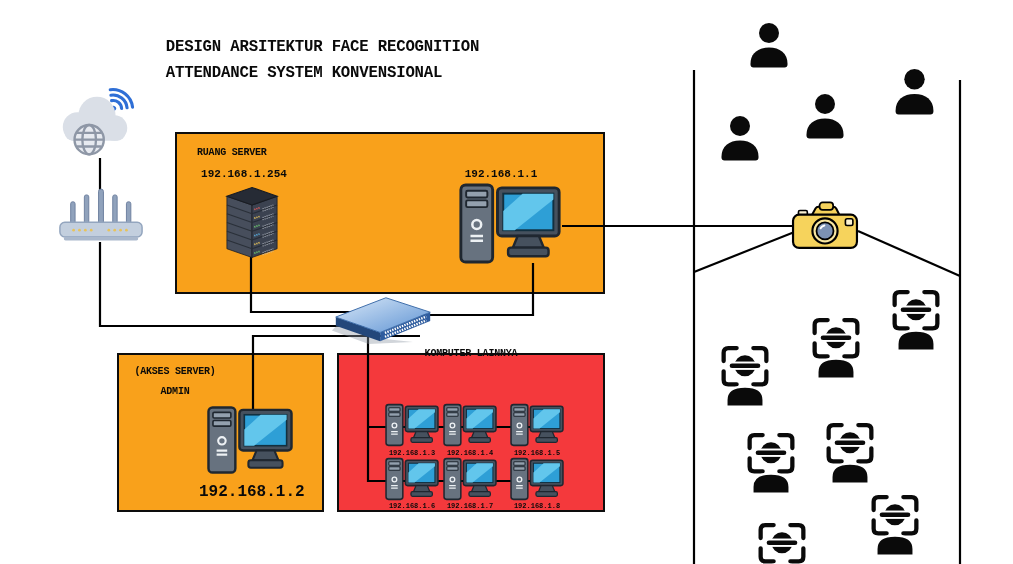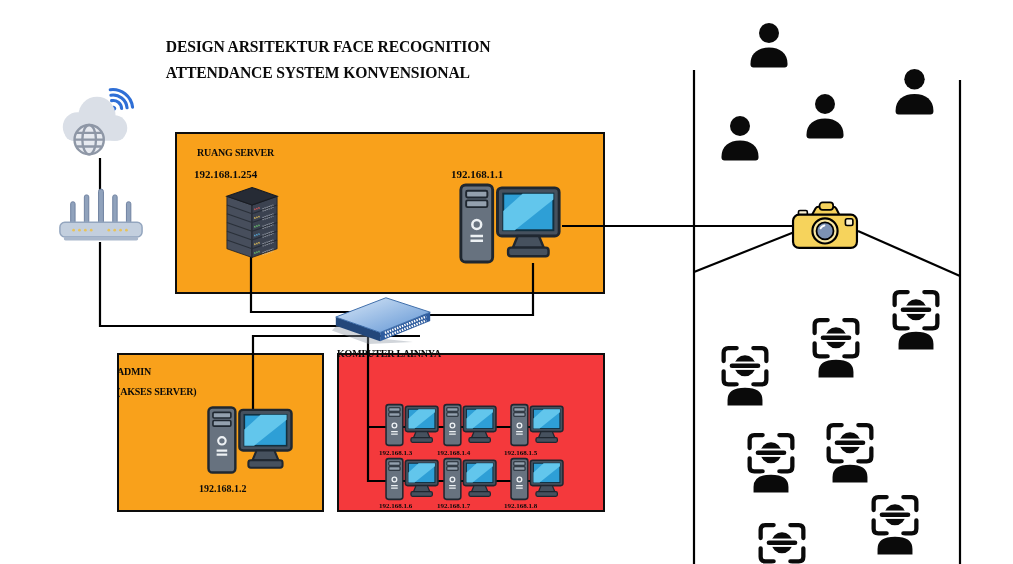--- a/index.html
+++ b/index.html
@@ -1,25 +1,25 @@
 <!DOCTYPE html>
 <html style="--orange: #F9A11B; --red: #F4393C; --wire: #000000;"><head>
 <meta charset="utf-8">
 <style>
   html,body{margin:0;padding:0;background:#fff}
   .canvas{position:relative;width:1013px;height:564px;background:#fff;overflow:hidden;
-          font-family:Liberation Serif, serif;color:#0a0a0a}
+          font-family:Liberation Mono, monospace;color:#0a0a0a}
   .box{position:absolute;border:2.5px solid #0d0d0d;box-sizing:border-box;z-index:1}
   .orange{background:var(--orange)}
   .red-bg{background:var(--red)}
   #wires{position:absolute;inset:0;width:100%;height:100%;z-index:2}
   #wires path{stroke:var(--wire);stroke-width:2.2;fill:none}
   .ic{position:absolute;z-index:3}
   .t{position:absolute;font-weight:bold;z-index:4;white-space:nowrap}
-  .c{text-align:left}
+  .c{text-align:center}
   .title{left:155px;top:34px;width:430px;font-size:16.5px;line-height:26px;letter-spacing:-0.2px;
          transform:scaleX(.95);transform-origin:50% 0}
   .lbl{font-size:10px;letter-spacing:-0.2px}
   .ip{font-size:11px}
   .ips{font-size:7px;width:66px}
   .defs{position:absolute;width:0;height:0;overflow:hidden}
 </style>
 </head>
 <body>
 
@@ -247,24 +247,24 @@
   <div class="t title">
     <div>DESIGN ARSITEKTUR FACE RECOGNITION</div>
     <div>ATTENDANCE SYSTEM KONVENSIONAL</div>
   </div>
 
   <div class="t lbl" style="left:197px;top:147px">RUANG SERVER</div>
   <div class="t ip c" style="left:194px;top:168px;width:100px">192.168.1.254</div>
   <div class="t ip c" style="left:451px;top:168px;width:100px">192.168.1.1</div>
 
   <div class="t lbl c" style="left:117px;top:362px;width:116px;line-height:20px">
+    <div>(AKSES SERVER)</div>
     <div>ADMIN</div>
-    <div>(AKSES SERVER)</div>
   </div>
-  <div class="t c" style="left:199px;top:483px;width:100px;font-size:10px">192.168.1.2</div>
+  <div class="t c" style="left:199px;top:483px;width:100px;font-size:16px">192.168.1.2</div>
 
   <div class="t lbl c" style="left:337px;top:348px;width:268px">KOMPUTER LAINNYA</div>
   <div class="t ips c" style="left:379px;top:449px">192.168.1.3</div>
   <div class="t ips c" style="left:437px;top:449px">192.168.1.4</div>
   <div class="t ips c" style="left:504px;top:449px">192.168.1.5</div>
   <div class="t ips c" style="left:379px;top:502px">192.168.1.6</div>
   <div class="t ips c" style="left:437px;top:502px">192.168.1.7</div>
   <div class="t ips c" style="left:504px;top:502px">192.168.1.8</div>
 
 </div>

